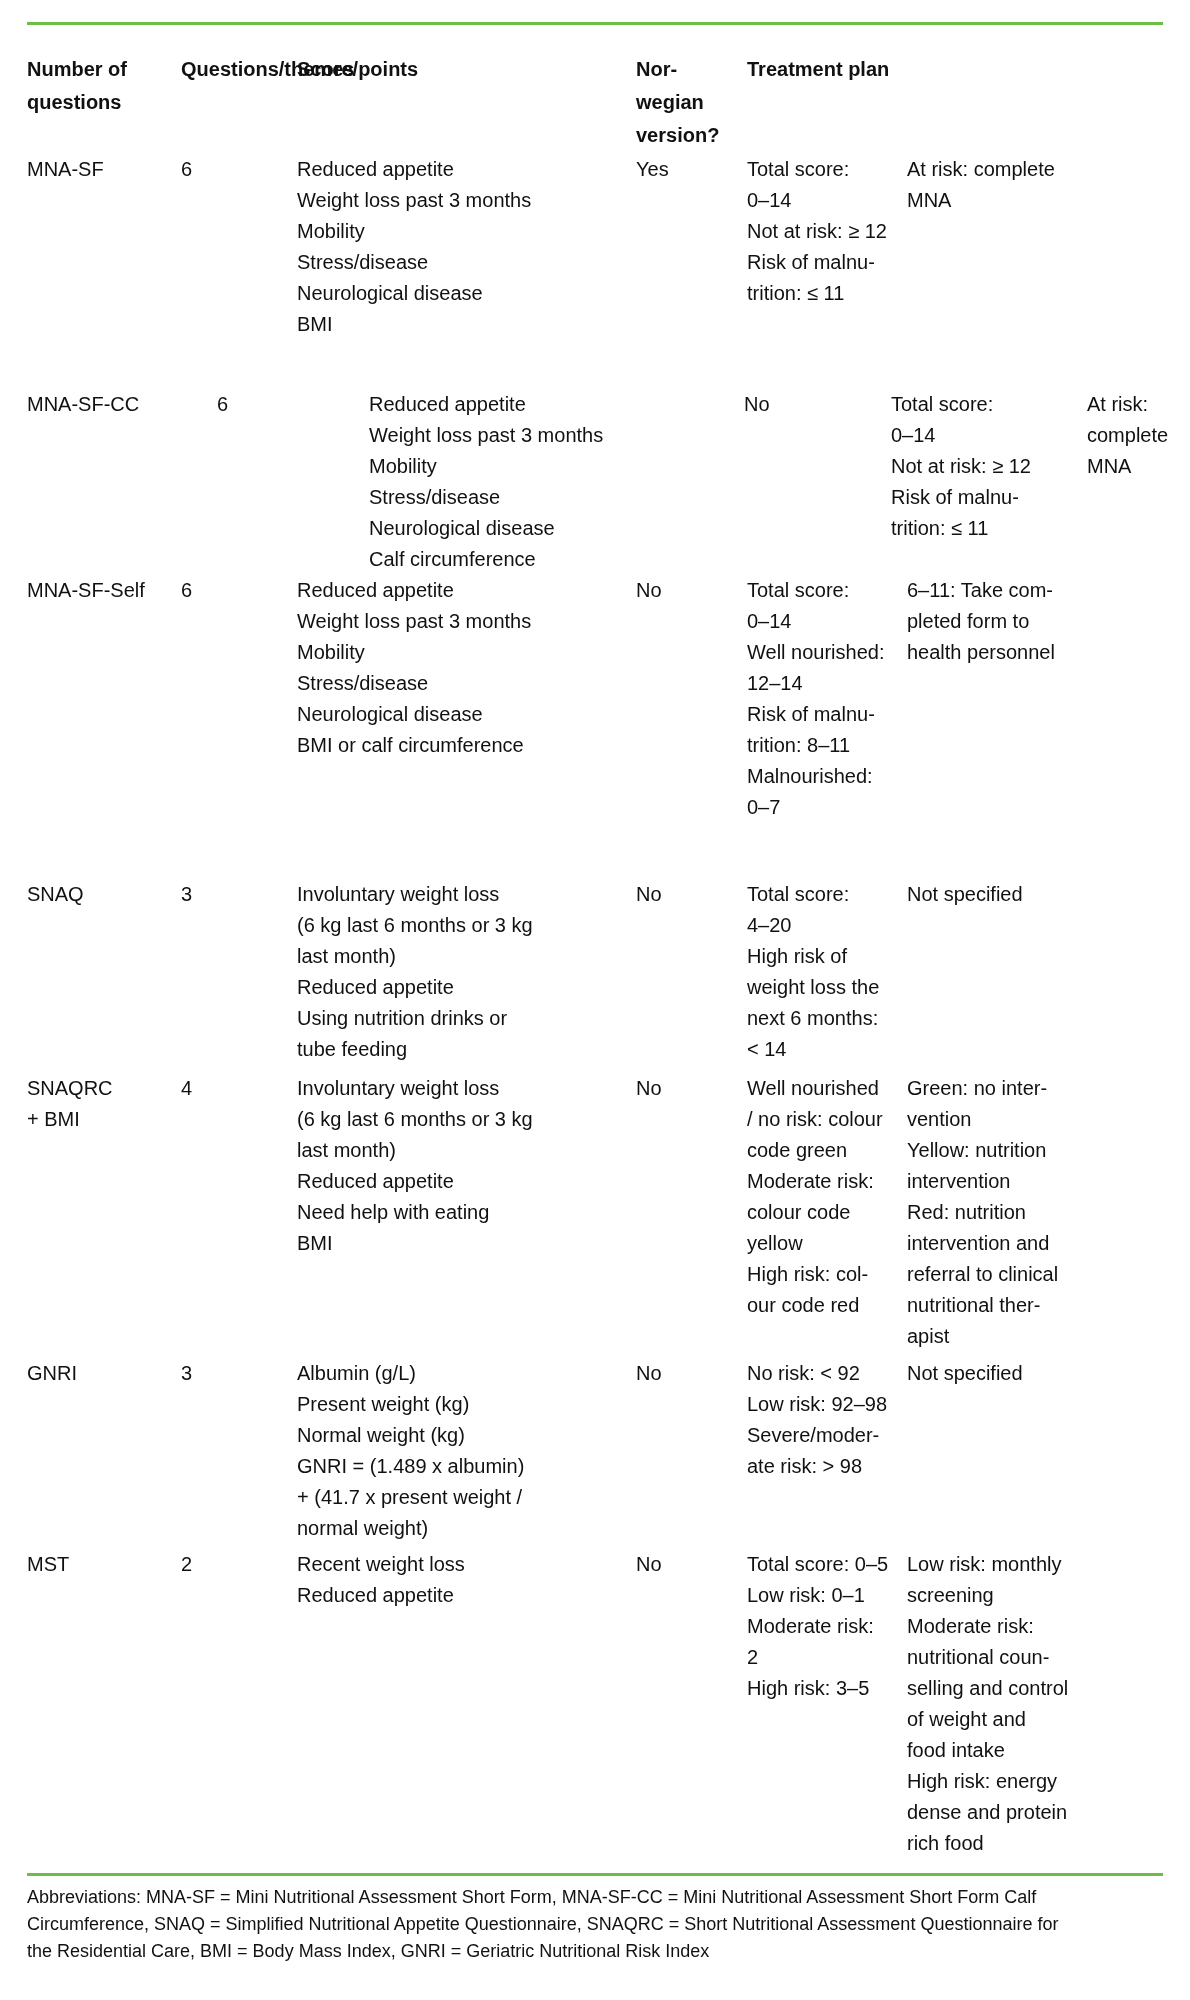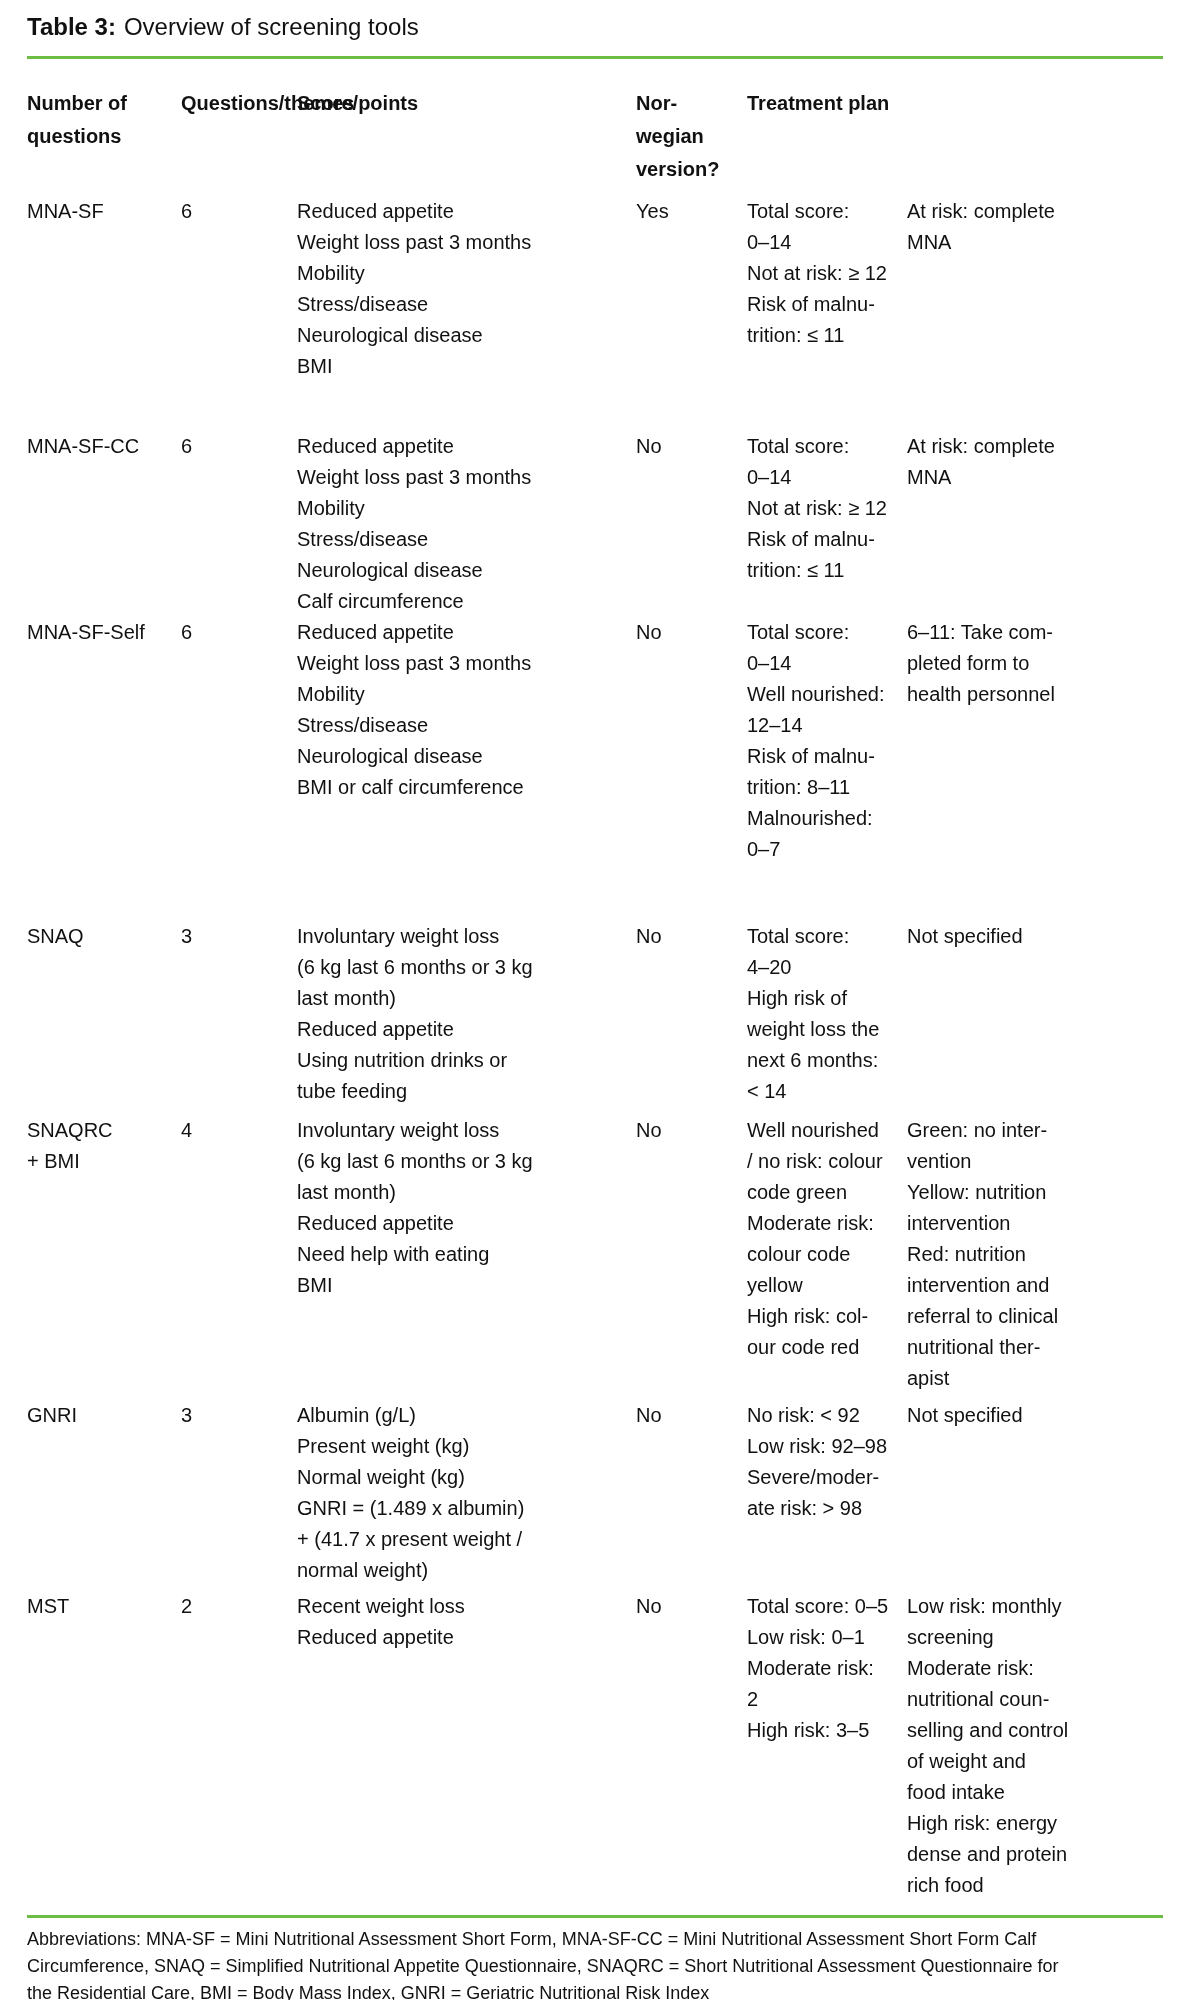--- a/index.html
+++ b/index.html
@@ -34,43 +34,40 @@
   .cell {
     white-space: pre-line;
     font-size: 20px;
     line-height: 31px;
   }
   .header { margin-top: 28px; }
   .header .cell {
     font-weight: bold;
     line-height: 33px;
   }
-  .r1 { margin-top: 10px; }
-  .r2 { margin-top: 49px; }
+  .r1 { margin-top: 2px; }
+  .r2 { margin-top: 49px; gap: 36px; }
   .r3 { }
   .r4 { margin-top: 56px; }
   .r5 { margin-top: 8px; }
   .r6 { margin-top: 6px; }
   .r7 { margin-top: 5px; }
   .footnote {
     margin-top: 8px;
     font-size: 18px;
     line-height: 27px;
     white-space: pre-line;
     width: 1136px;
   }
 </style>
 </head>
 <body>
 
 <div class="page">
 
-  <div class="title">
-    <span class="b">Table 3:</span><span>Overview of screening tools</span>
-  </div>
 
   <div class="rule rule-top" style="background: rgb(109, 189, 69);"></div>
 
   <div class="grid header">
     <div class="cell">Number of
 questions</div>
     <div class="cell">Questions/themes</div>
     <div class="cell">Score/points</div>
     <div class="cell">Nor-
 wegian

